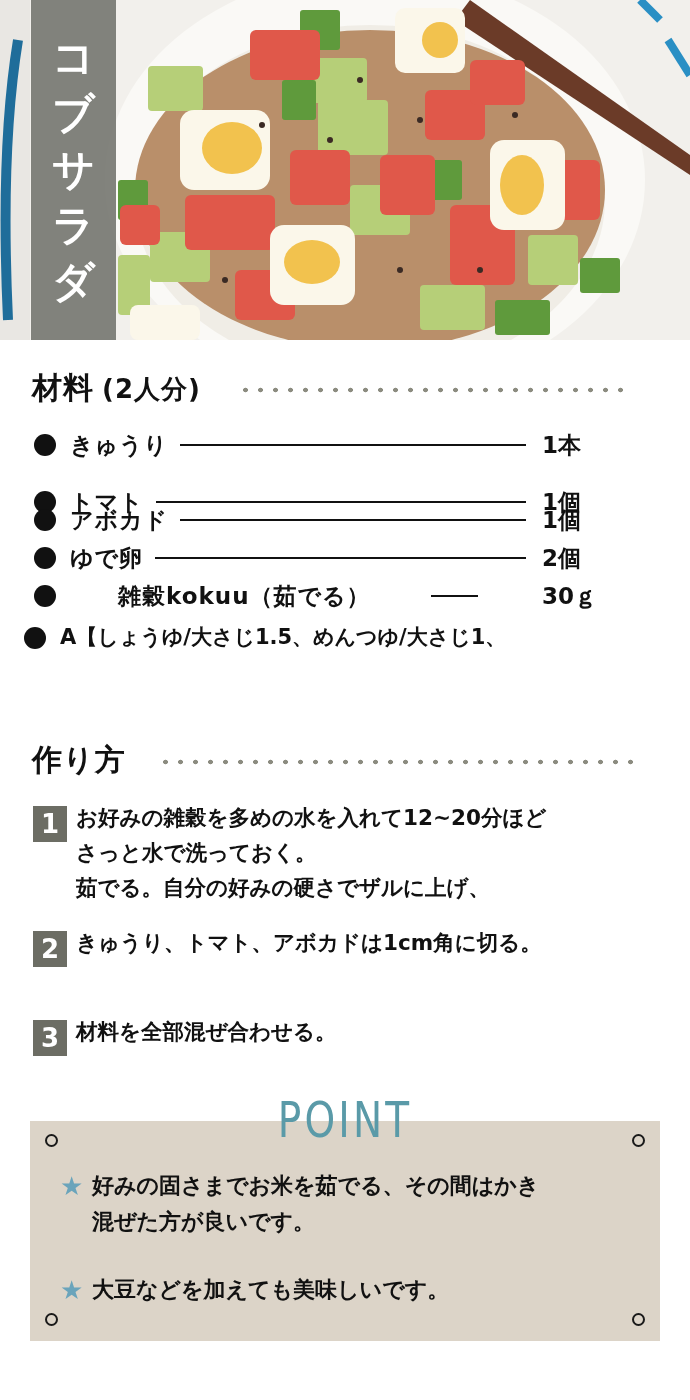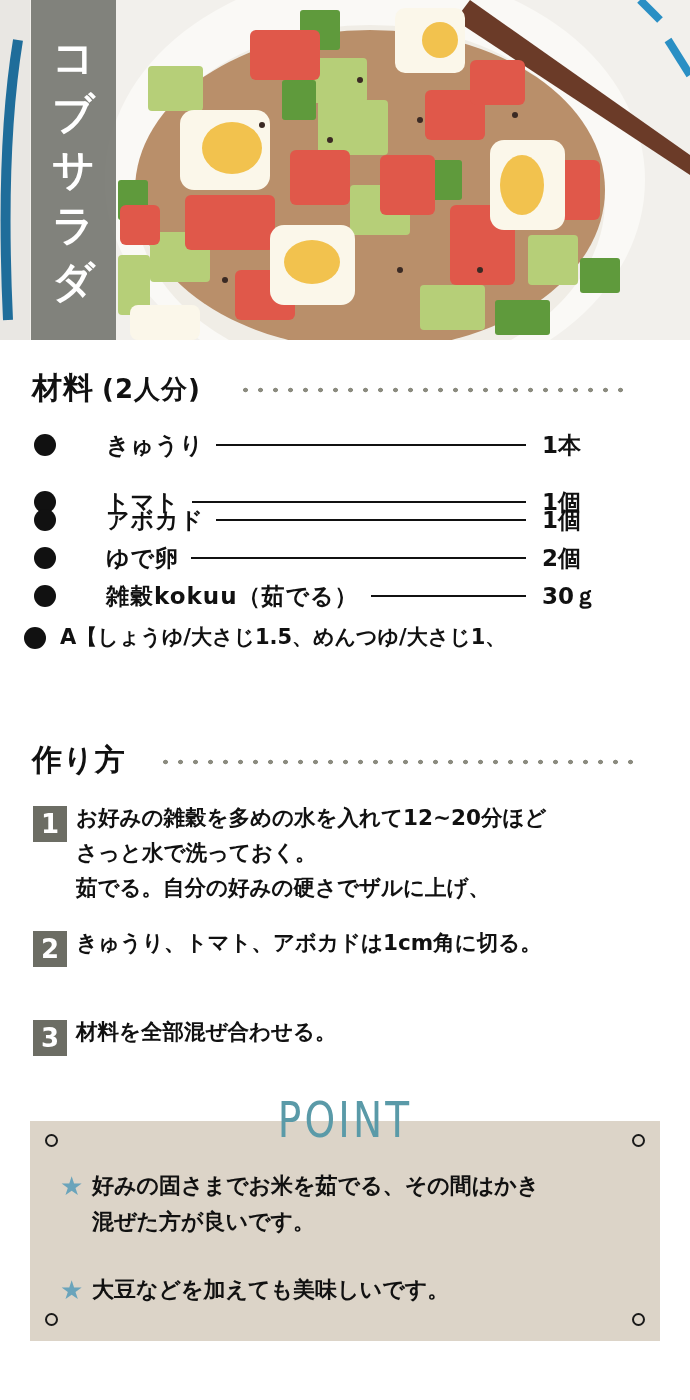--- a/index.html
+++ b/index.html
@@ -37,21 +37,21 @@
     }
 
     
     .ing-row {
       position: absolute; left: 34px; height: 30px; display: flex; align-items: center;
       font-size: 23px; font-weight: bold; width: 560px;
     }
     .bullet {
       width: 22px; height: 22px; border-radius: 50%; background: #111; margin-right: 14px; flex: 0 0 auto;
     }
-    .ing-name { white-space: nowrap; letter-spacing: 1px; margin-left: 36px; }
+    .ing-name { white-space: nowrap; letter-spacing: 1px; }
     .ing-line { flex: 1 1 auto; height: 2px; background: #111; margin: 0 16px 0 12px; }
     .ing-qty { width: 52px; white-space: nowrap; }
 
     .sauce {
       position: absolute; left: 24px; top: 620px; width: 600px;
       font-size: 21px; font-weight: bold; line-height: 35px;
     }
     .sauce .first { display: flex; align-items: center; }
     .sauce .second { padding-left: 36px; }
 
@@ -196,21 +196,21 @@
   <span class="ing-name">アボカド</span>
   <span class="ing-line"></span>
   <span class="ing-qty">1個</span>
 </div>
 <div class="ing-row" style="top:543px;">
   <span class="bullet"></span>
   <span class="ing-name">ゆで卵</span>
   <span class="ing-line"></span>
   <span class="ing-qty">2個</span>
 </div>
-<div class="ing-row" style="top:581px;">
+<div class="ing-row" style="top:581px;gap:48px;">
   <span class="bullet"></span>
   <span class="ing-name">雑穀kokuu（茹でる）</span>
   <span class="ing-line"></span>
   <span class="ing-qty">30ｇ</span>
 </div>
 
 <div class="sauce">
   <div class="first">
     <span class="bullet"></span>
     <span>A【しょうゆ/大さじ1.5、めんつゆ/大さじ1、</span>

